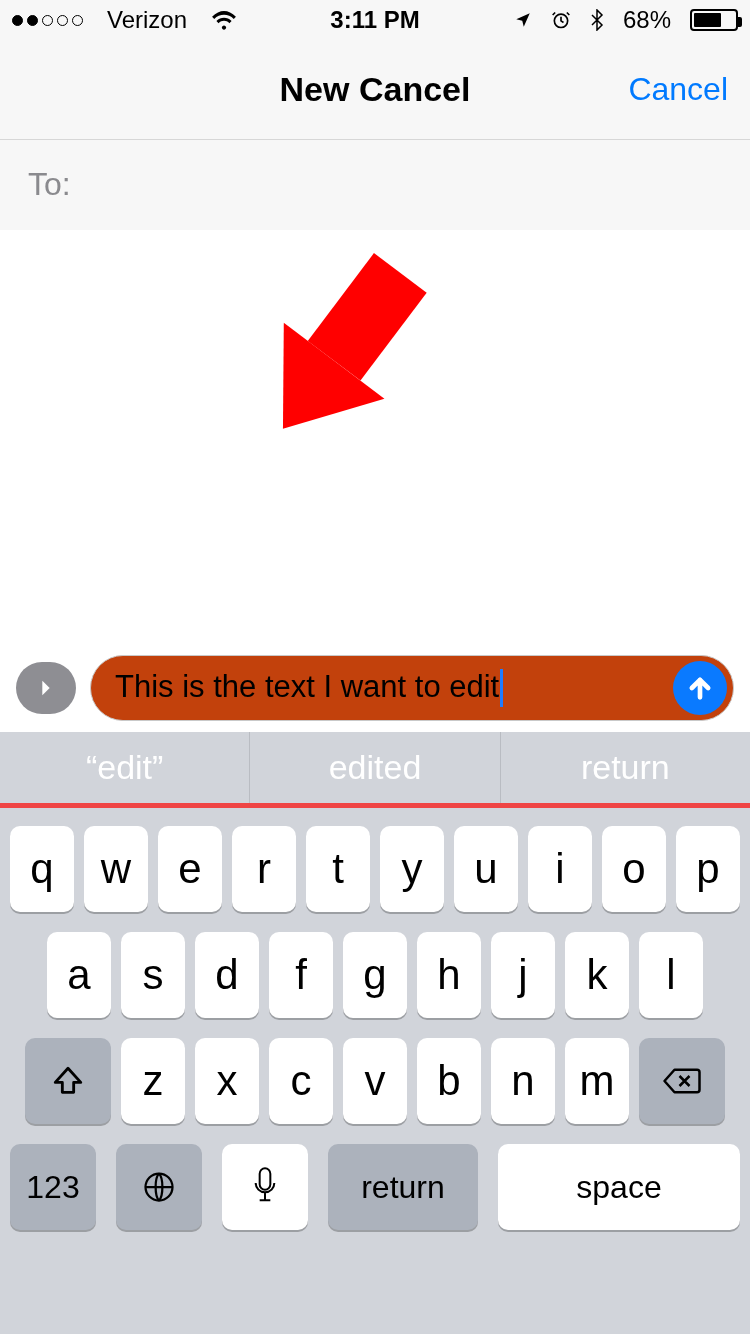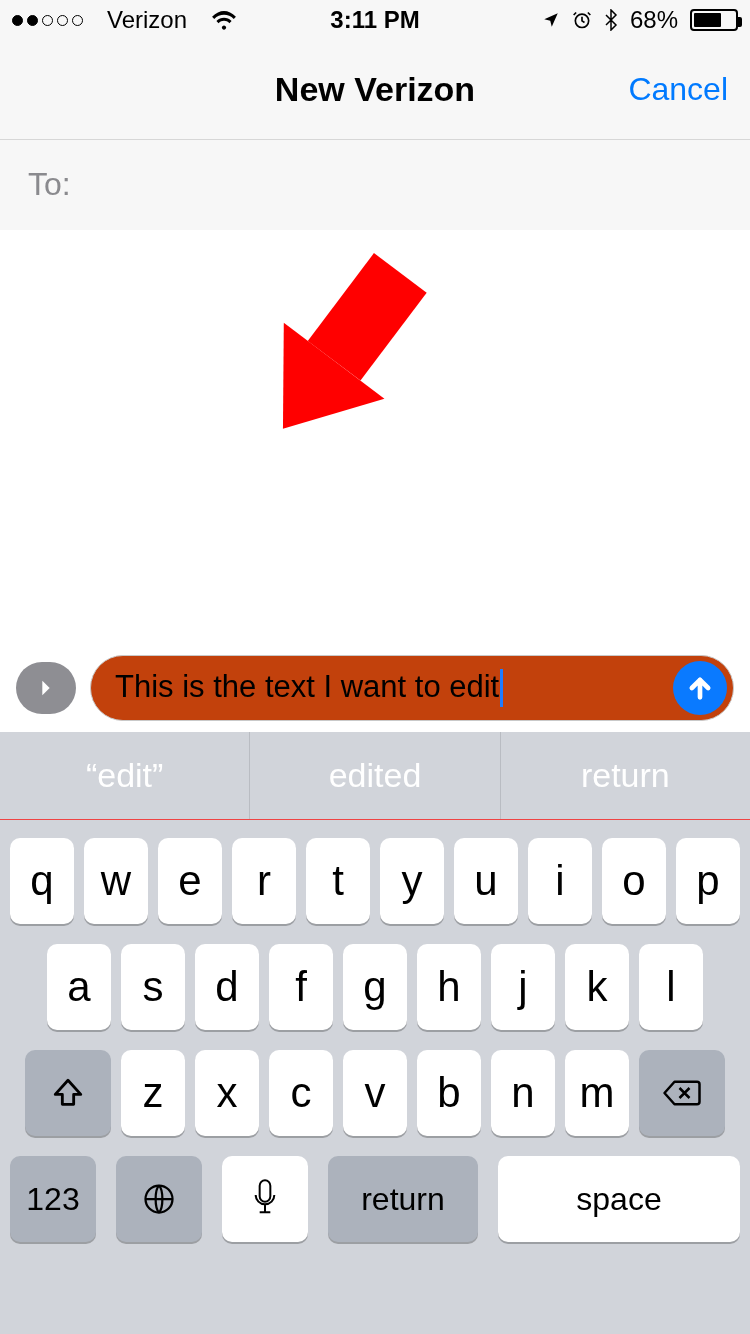--- a/index.html
+++ b/index.html
@@ -5,21 +5,21 @@
   * { box-sizing: border-box; margin: 0; padding: 0; }
   html, body { width: 750px; height: 1334px; font-family: -apple-system, "Helvetica Neue", Helvetica, Arial, sans-serif; background: #f7f7f7; overflow: hidden; }
 
   
   .status-bar { height: 40px; display: flex; align-items: center; padding: 0 12px; font-size: 24px; background: #f7f7f7; color: #000; }
   .status-left { display: flex; align-items: center; gap: 24px; flex: 1; }
   .sig-dots { display: flex; gap: 4px; }
   .sig-dot { width: 11px; height: 11px; border-radius: 50%; border: 1.5px solid #000; }
   .sig-dot.filled { background: #000; }
   .status-center { flex: 1; text-align: center; font-weight: 600; }
-  .status-right { flex: 1; display: flex; justify-content: flex-end; align-items: center; gap: 12px; }
+  .status-right { flex: 1; display: flex; justify-content: flex-end; align-items: center; gap: 19px; }
   .battery { width: 48px; height: 22px; border: 2px solid #000; border-radius: 4px; position: relative; display: flex; align-items: center; padding: 2px; }
   .battery::after { content:""; position:absolute; right:-6px; top:6px; width:4px; height:10px; background:#000; border-radius:0 2px 2px 0;}
   .battery-fill { height: 100%; background: #000; border-radius: 1px; }
 
   
   .nav-bar { height: 100px; position: relative; display:flex; align-items:center; justify-content:center; background: #f7f7f7; border-bottom: 1px solid #d7d7d7;}
   .nav-title { font-size: 34px; font-weight: 700; color:#000; }
   .nav-cancel { position:absolute; right:22px; color:#007aff; font-size: 32px; }
 
   
@@ -39,21 +39,21 @@
   .apps-btn { width:60px; height:52px; border-radius:26px; background:#8e8e93; display:flex; align-items:center; justify-content:center;}
   .apps-btn svg { width:22px; height:22px; fill:#fff;}
   .text-field { flex:1; height:66px; border:1.5px solid #c9c9c9; border-radius:33px; display:flex; align-items:center; padding: 0 6px 0 24px; background:#c2410c; position:relative;}
   .text-field .text { font-size:31px; color:#000; flex:1; white-space:nowrap; overflow:hidden;}
   .caret { display:inline-block; width:3px; height:38px; background:#1f7cff; vertical-align:middle; margin-left:1px;}
   .send-btn { width:54px; height:54px; border-radius:50%; background:#0a7aff; display:flex; align-items:center; justify-content:center;}
   .send-btn svg { width:28px; height:28px; stroke:#fff; stroke-width:4; fill:none; stroke-linecap:round; stroke-linejoin:round;}
 
   
   .keyboard { background:#d1d4da; height:602px; display:flex; flex-direction:column;}
-  .suggest-row { height:88px; display:flex; border-bottom:1px solid #ef4444; }
+  .suggest-row { height:76px; display:flex; border-bottom:5px solid #ef4444; }
   .suggest { flex:1; display:flex; align-items:center; justify-content:center; font-size:34px; color:#fff; border-right: 1px solid #b9bcc2;}
   .suggest:last-child{ border-right:none;}
 
   .key-rows { flex:1; padding: 18px 8px 8px 8px; display:flex; flex-direction:column; gap:20px;}
   .krow { display:flex; gap:10px; justify-content:center; }
   .key { background:#fff; border-radius:10px; box-shadow: 0 2px 0 rgba(0,0,0,0.25); height:86px; display:flex; align-items:center; justify-content:center; font-size:42px; color:#000; }
   .key.letter { width:64px; }
   .krow.r2 { padding: 0 36px; }
   .key.shift,.key.backspace{ width:86px; background:#acb2bc;}
   .key.space { flex:1; font-size:32px; }
@@ -105,21 +105,21 @@
         </svg>
     </span>
     <span>68%</span>
     <span class="battery">
         <span class="battery-fill" style="width:68%"></span>
       </span>
   </div>
 </div>
 
 <div class="nav-bar">
-  <div class="nav-title">New Verizon</div>
+  <div class="nav-title">New Cancel</div>
   <div class="nav-cancel">Cancel</div>
 </div>
 
 <div class="to-row">
   <span class="to-label">To:</span>
 </div>
 
 <div class="content">
 
   <div class="arrow">

